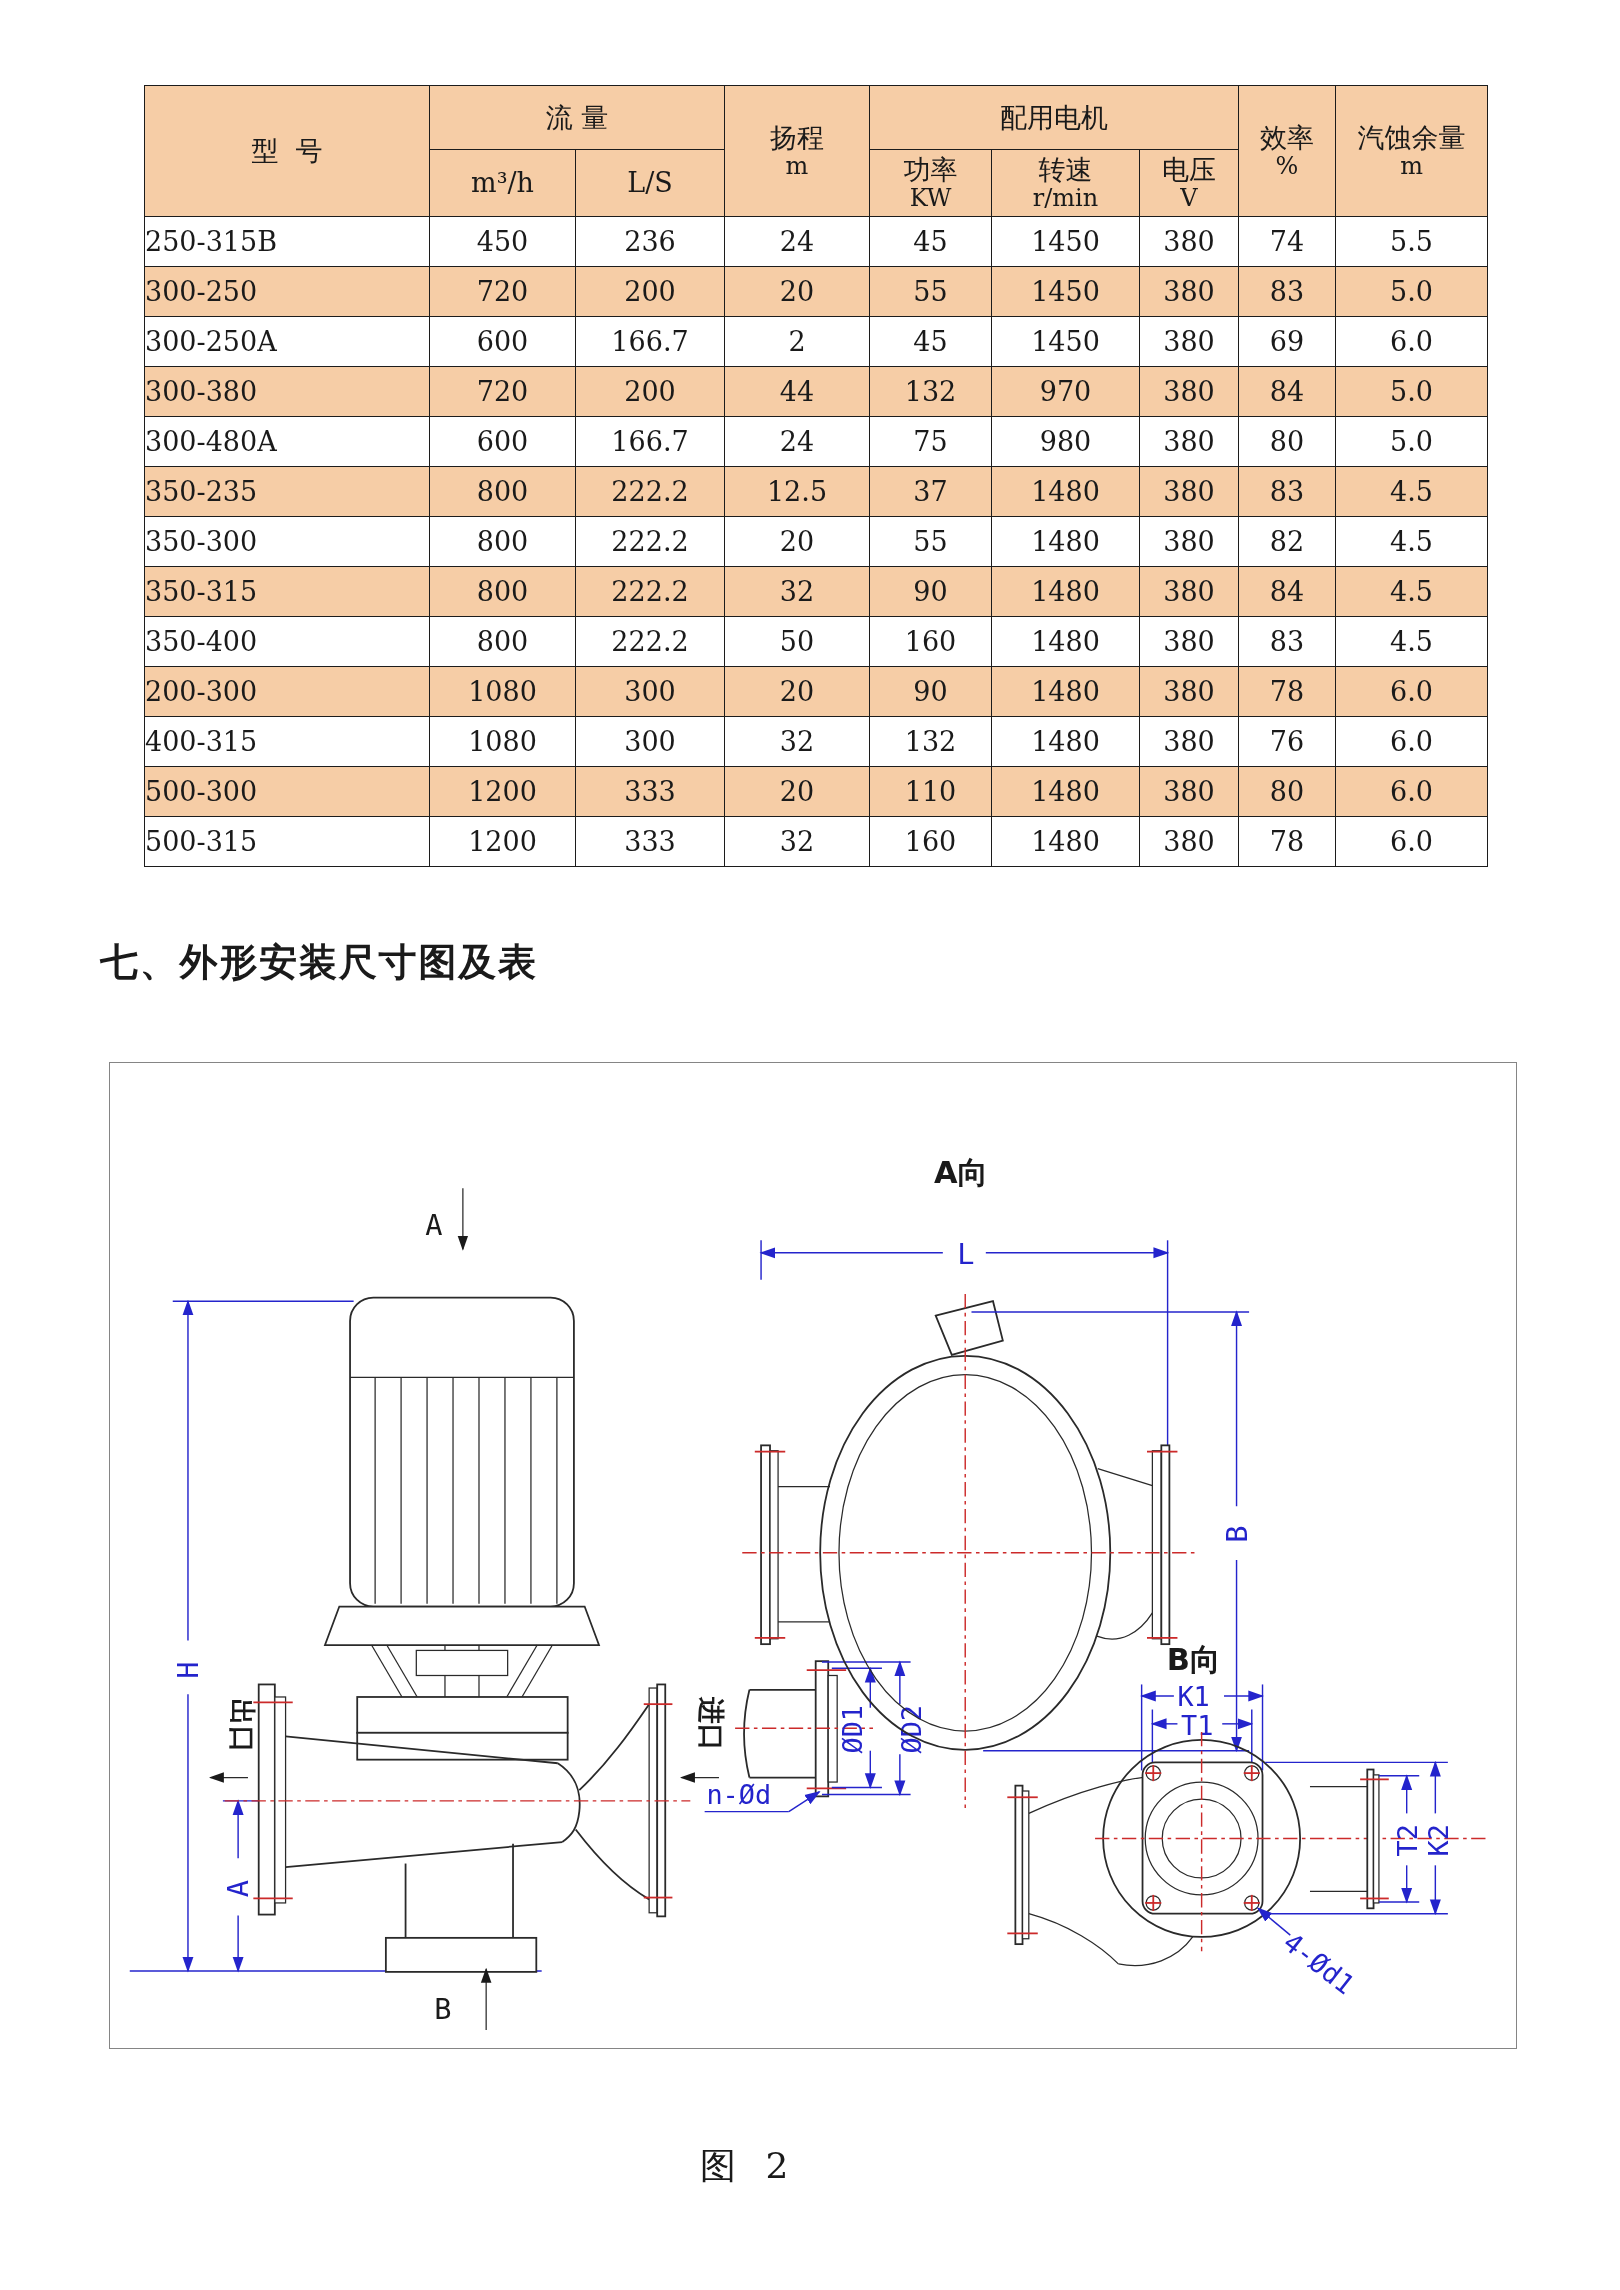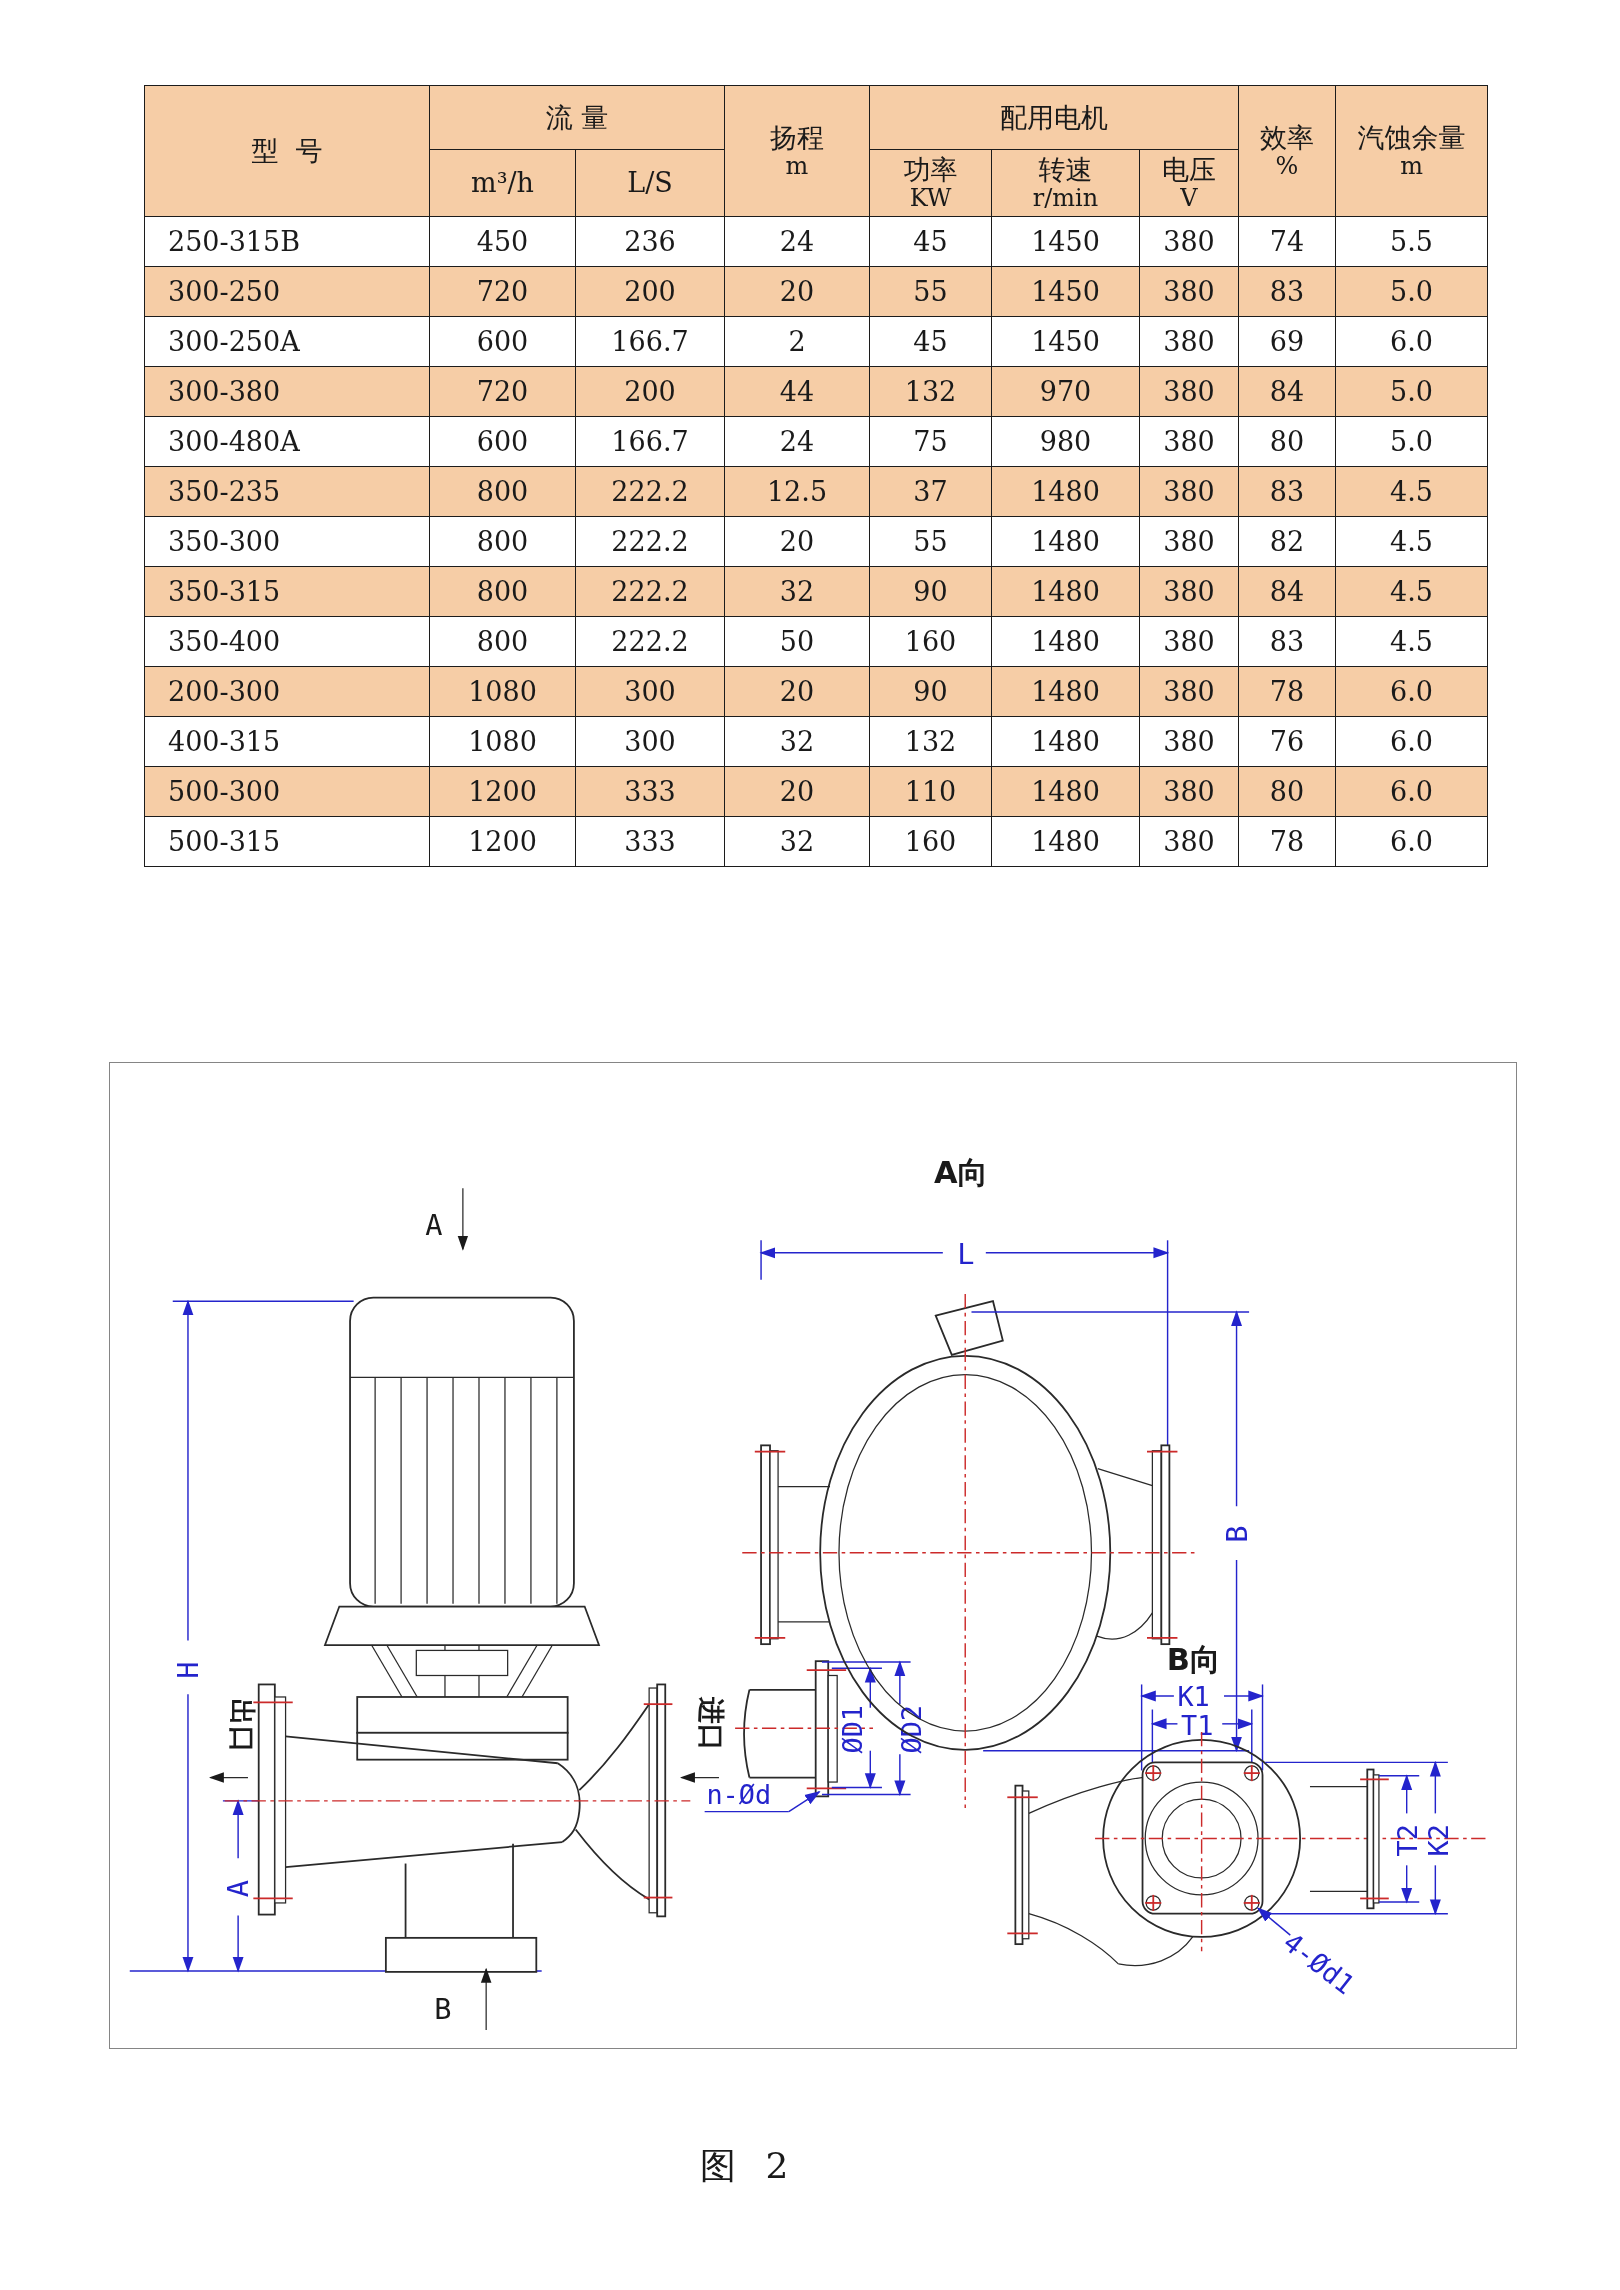--- a/index.html
+++ b/index.html
@@ -8,21 +8,21 @@
 
   
   #spec-table{position:absolute;left:144px;top:85px;width:1342px;border-collapse:collapse;table-layout:fixed;}
   #spec-table th,#spec-table td{border:1.8px solid #1c1c1c;text-align:center;vertical-align:middle;
         font-weight:normal;font-size:27px;line-height:1.15;padding:0;}
   #spec-table thead th{background:#f6cda6;}
   #spec-table thead tr:nth-child(1) th{height:63px;}
   #spec-table thead tr:nth-child(2) th{height:66px;}
   #spec-table tbody tr{height:50px;}
   #spec-table tbody tr:nth-child(even) td{background:#f6cda6;}
-  #spec-table td.c-model{text-align:left;padding-left:23px;}
+  #spec-table td.c-model{text-align:left;}
   .th-model{white-space:pre;}
   .unit{font-size:24px;}
 
   
   #sec-heading{position:absolute;left:100px;top:937px;font-family:"DejaVu Sans","Liberation Sans",sans-serif;
         font-weight:bold;font-size:38px;letter-spacing:1.8px;}
   #fig-caption{position:absolute;left:700px;top:2142px;font-size:36px;letter-spacing:9px;}
 
   
   #draw-box{position:absolute;left:109px;top:1062px;width:1406px;height:985px;border:1.8px solid #858585;box-sizing:content-box;background:#fff;}
@@ -232,20 +232,21 @@
         <td>32</td>
         <td>160</td>
         <td>1480</td>
         <td>380</td>
         <td>78</td>
         <td>6.0</td>
       </tr>
       </tbody>
   </table>
 
+  <div id="sec-heading">七、外形安装尺寸图及表</div>
 
   <div id="draw-box">
     <svg width="1406" height="985" viewBox="0 0 1570 1100">
       <defs>
         <marker id="ab" viewBox="0 0 10 10" refX="9" refY="5" markerWidth="11" markerHeight="11" orient="auto-start-reverse">
           <path d="M0,1.5 L10,5 L0,8.5 z" fill="#2424cc"></path>
         </marker>
         <marker id="ak" viewBox="0 0 10 10" refX="9" refY="5" markerWidth="12" markerHeight="12" orient="auto-start-reverse">
           <path d="M0,1.5 L10,5 L0,8.5 z" fill="#1a1a1a"></path>
         </marker>

